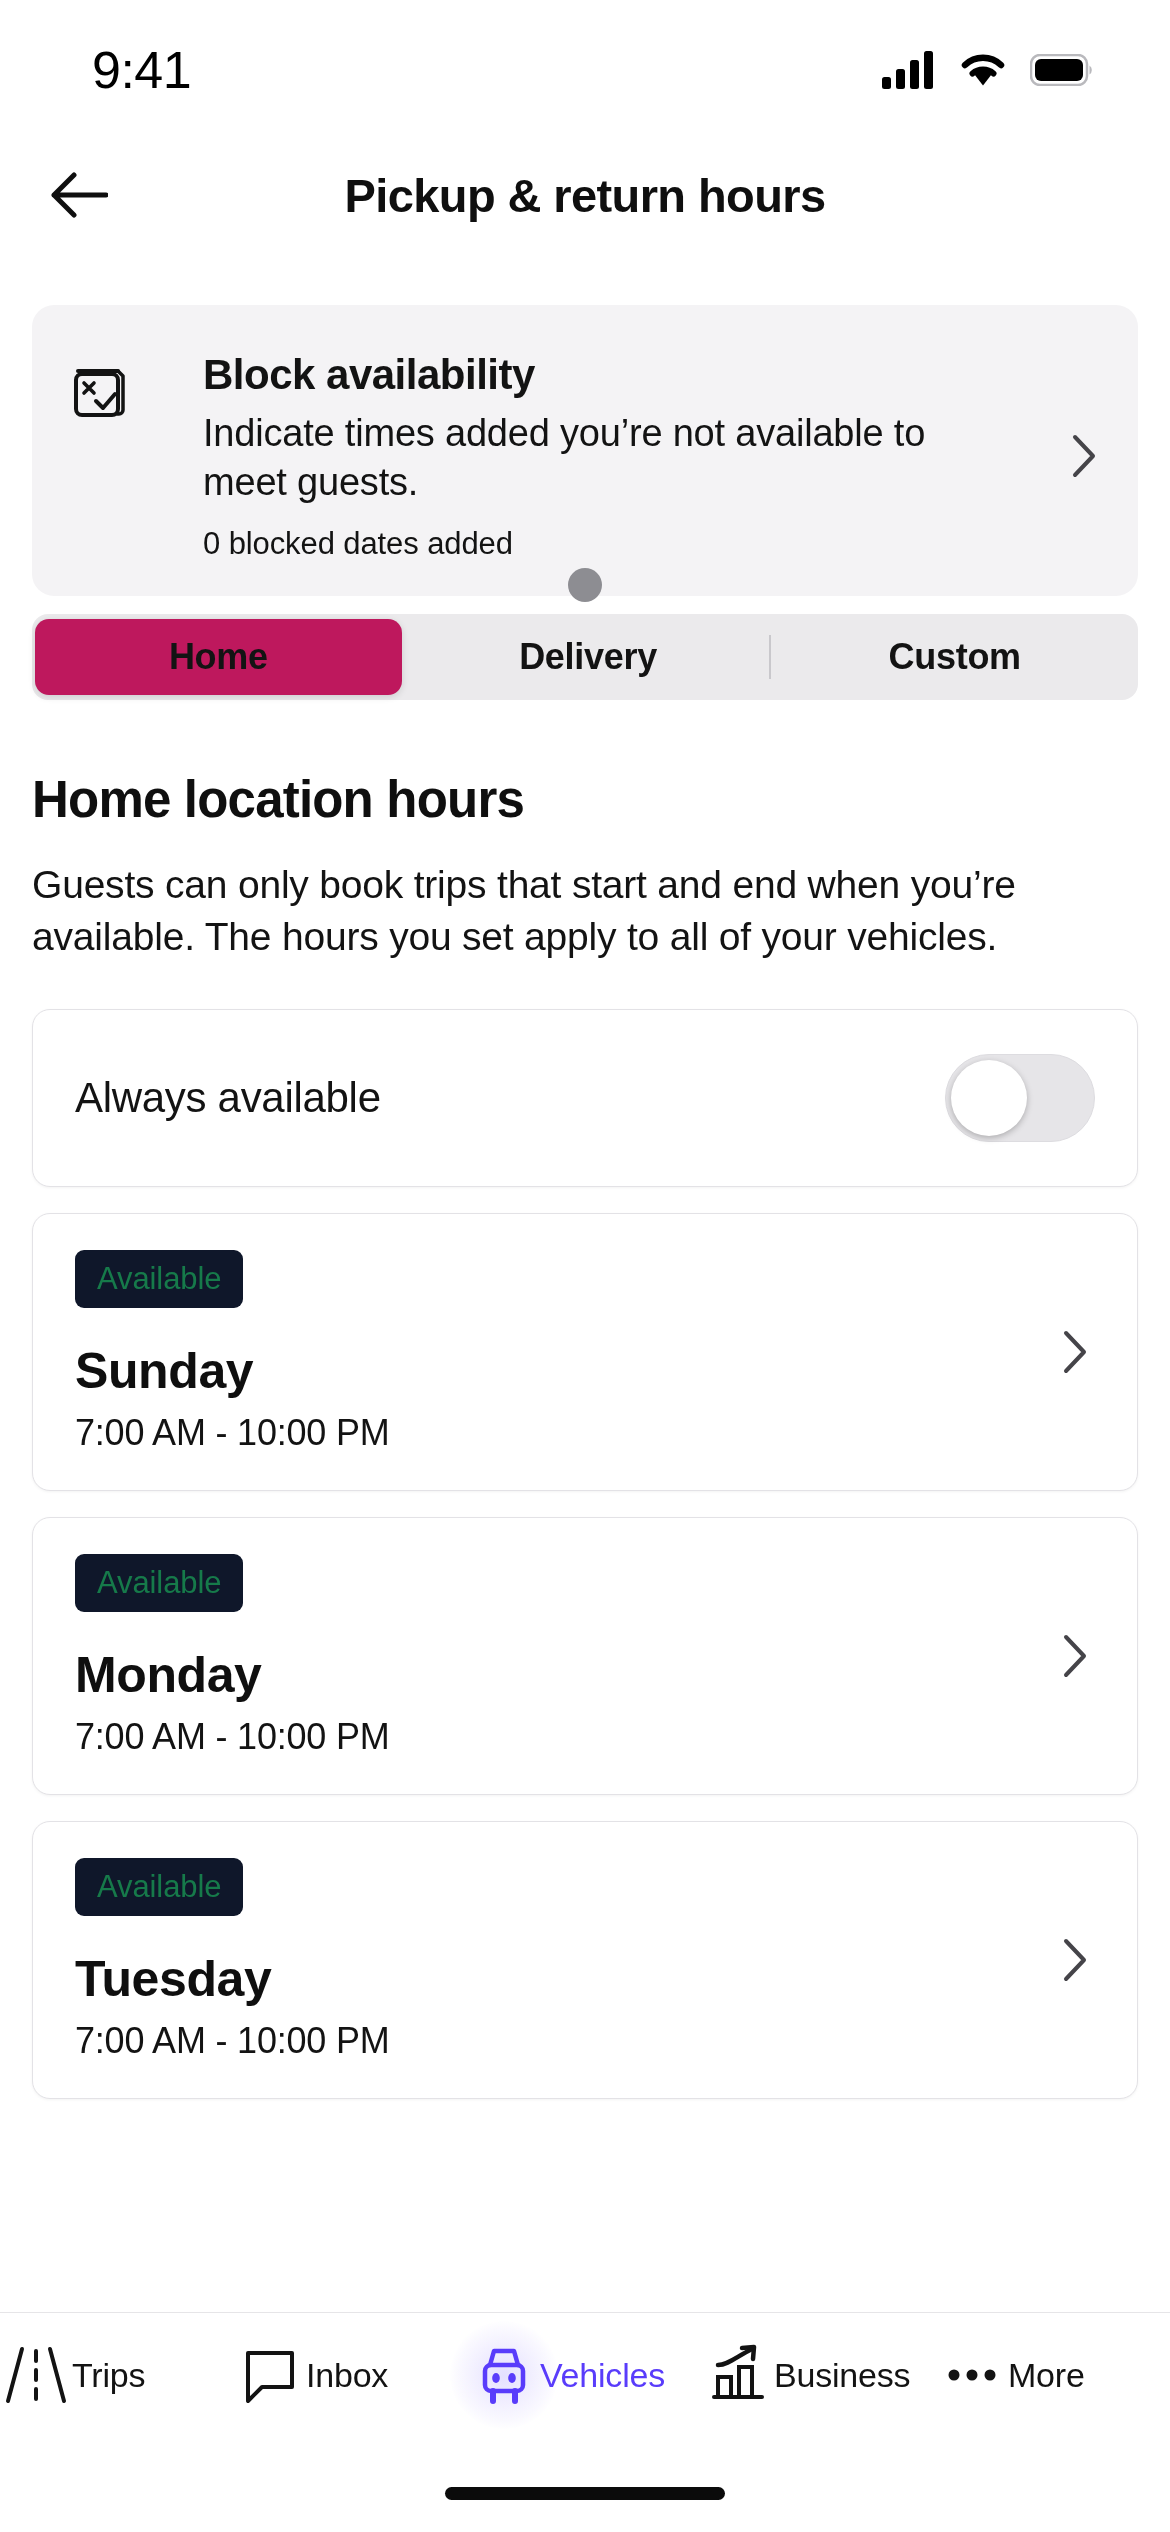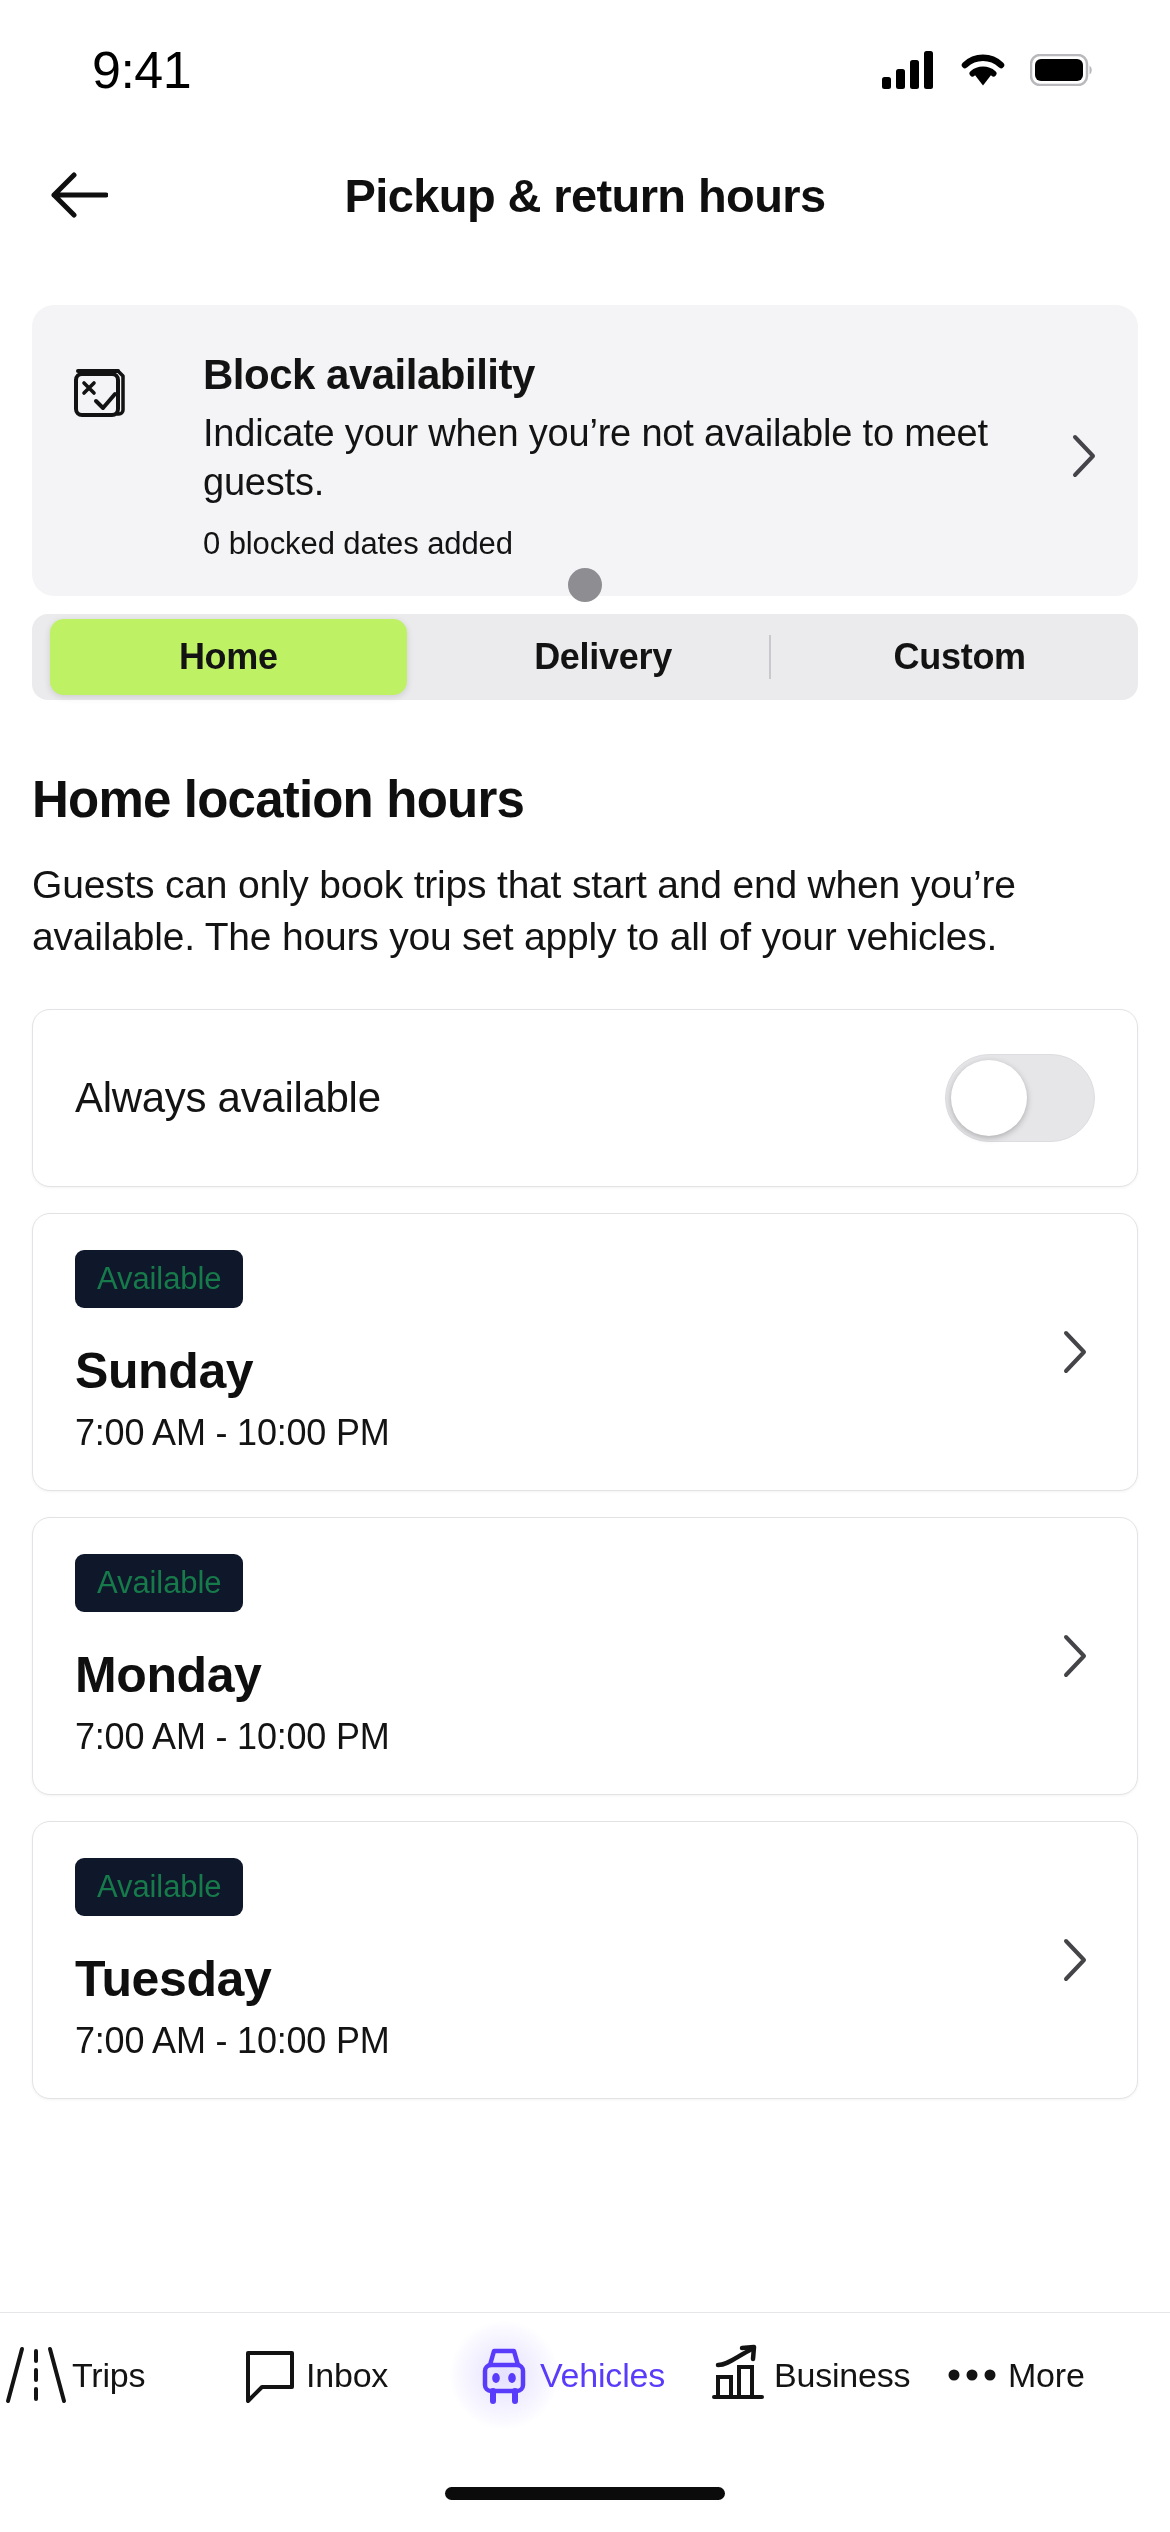--- a/index.html
+++ b/index.html
@@ -127,23 +127,23 @@
     justify-content:center;
     font-size:36px;
     font-weight:bold;
     letter-spacing:-0.3px;
     color:#131313;
     cursor:pointer;
     position:relative;
     z-index:2;
   }
   .seg-item.active {
-    background:#bef264;
+    background:#be185d;
     border-radius:14px;
-    margin:18px;
+    margin:3px;
     height:76px;
     box-shadow:0 2px 7px rgba(0,0,0,0.13);
   }
   .seg-divider {
     position:absolute;
     width:2px;
     height:44px;
     background:#c9c8cc;
     top:21px;
     left:66.6%;
@@ -324,21 +324,21 @@
       <svg width="64" height="64" viewBox="0 0 64 64">
         <path d="M10 14 H50" stroke="#131313" stroke-width="4" stroke-linecap="round" fill="none"></path>
         <path d="M50 14 L55 19 V53 a4 4 0 0 1 -4 4 H49" stroke="#131313" stroke-width="3.5" fill="none" stroke-linejoin="round" stroke-linecap="round"></path>
         <rect x="8" y="17" width="42" height="41" rx="6" fill="none" stroke="#131313" stroke-width="4"></rect>
         <path d="M16 26 L26 36 M26 26 L16 36" stroke="#131313" stroke-width="3.6" stroke-linecap="round"></path>
         <path d="M28 44 L35 51 L47 37" stroke="#131313" stroke-width="4" fill="none" stroke-linecap="round" stroke-linejoin="round"></path>
       </svg>
     </div>
     <div class="promo-body">
       <div class="promo-title">Block availability</div>
-      <div class="promo-desc">Indicate your when you’re not available to meet guests.</div>
+      <div class="promo-desc">Indicate times added you’re not available to meet guests.</div>
       <div class="promo-meta">0 blocked dates added</div>
     </div>
     <div class="promo-chev">
       <svg width="30" height="50" viewBox="0 0 30 50">
         <path d="M6 6 L24 25 L6 44" stroke="#454449" stroke-width="4" fill="none" stroke-linecap="round" stroke-linejoin="round"></path>
       </svg>
     </div>
     <div class="promo-dots">
       <div class="dot"></div>
     </div>

